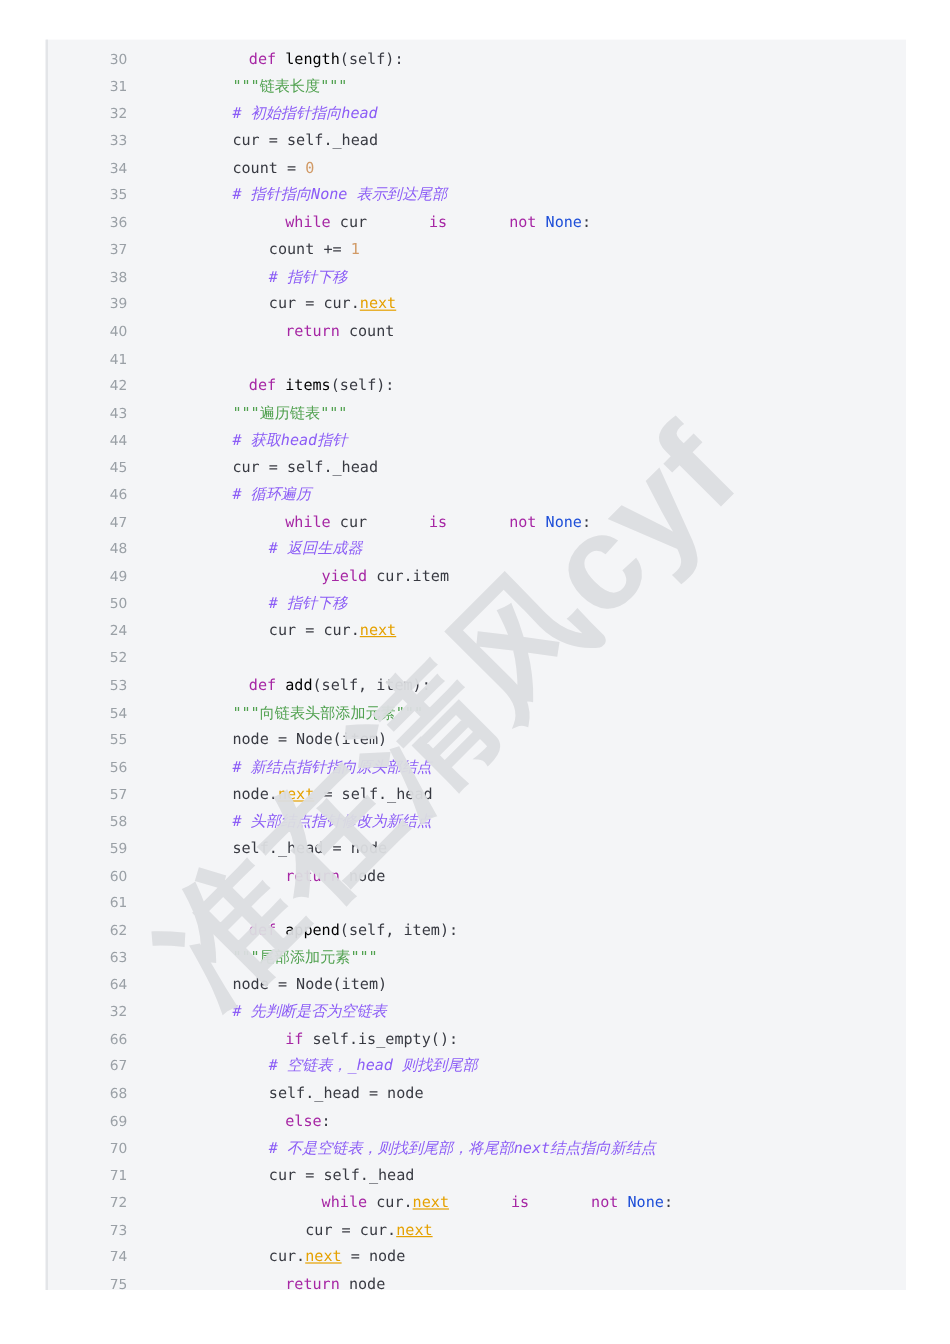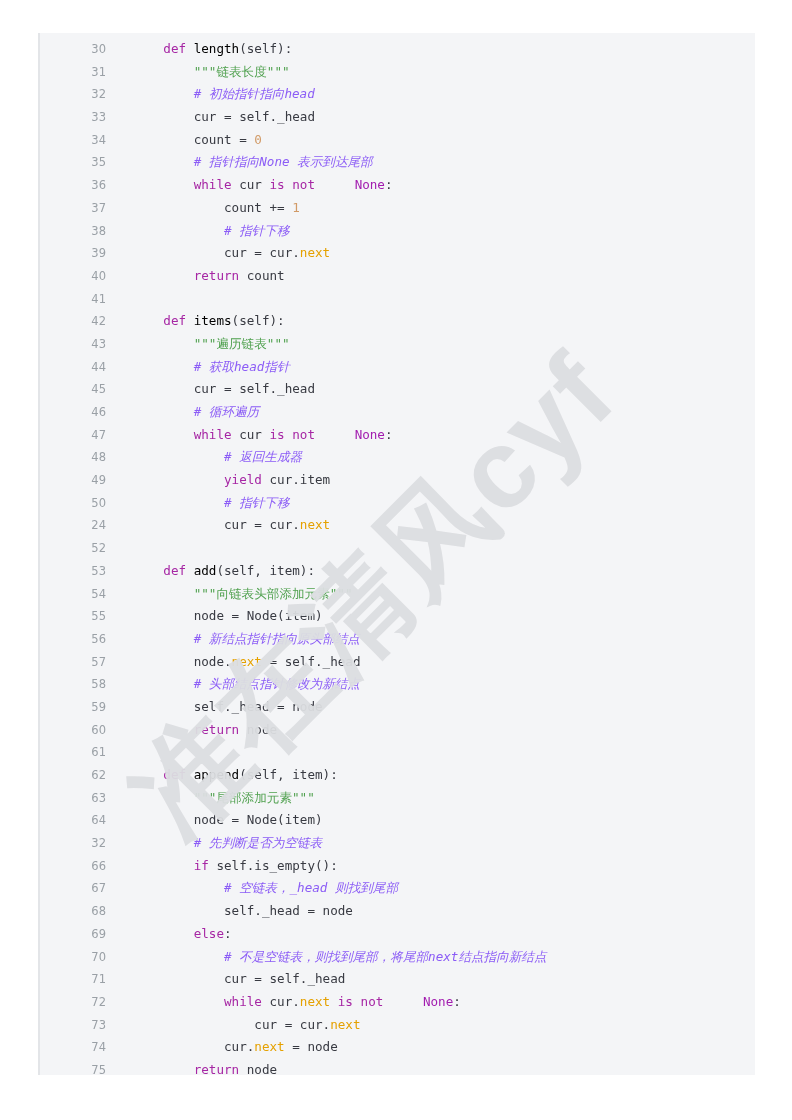--- a/index.html
+++ b/index.html
@@ -79,27 +79,27 @@
 
   .code {
     padding-left: 27px;
     font-family: "DejaVu Sans Mono", monospace;
     font-size: 12.6px;
     color: #383a42;
     white-space: pre;
   }
 
   
-  .t-kw  { color: #a626a4; }            
+  .t-kw  { color: #a626a4; margin-left: 44px; }            
   .t-fn  { color: #000000; }            
-  .t-bi  { color: #a21caf; margin-left: 32px; }            
+  .t-bi  { color: #1d4ed8; }            
   .t-num { color: #d19a66; }            
   .t-str { color: #50a14f; }            
   .t-cmt { color: #8b5cf6; font-style: italic; }
-  .t-attr{ color: #e5a100; }            
+  .t-attr{ color: #e5a100; text-decoration: underline; }            
   .t-plain { color: #383a42; }
 </style>
 </head>
 <body>
 
 <div id="code-block">
   <div id="watermark">
     <div class="wm-text">准在清风cyf</div>
   </div>
   <div id="code-lines">

